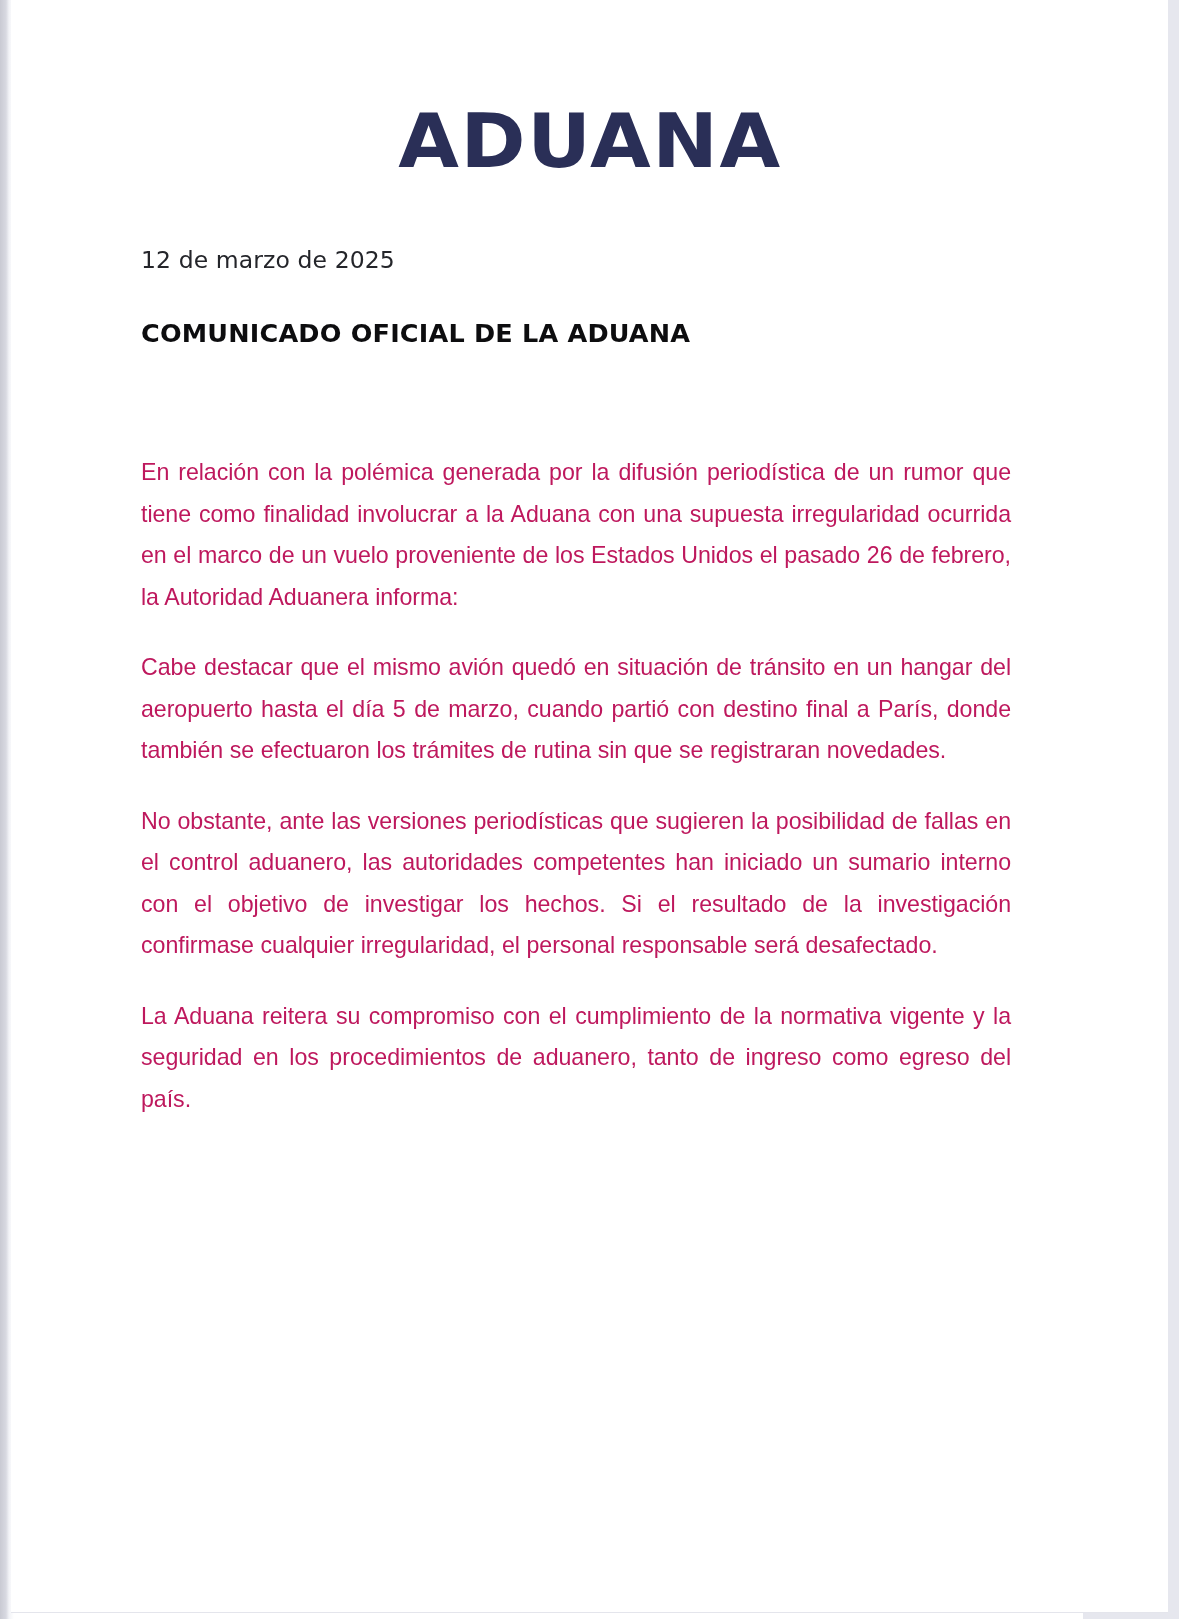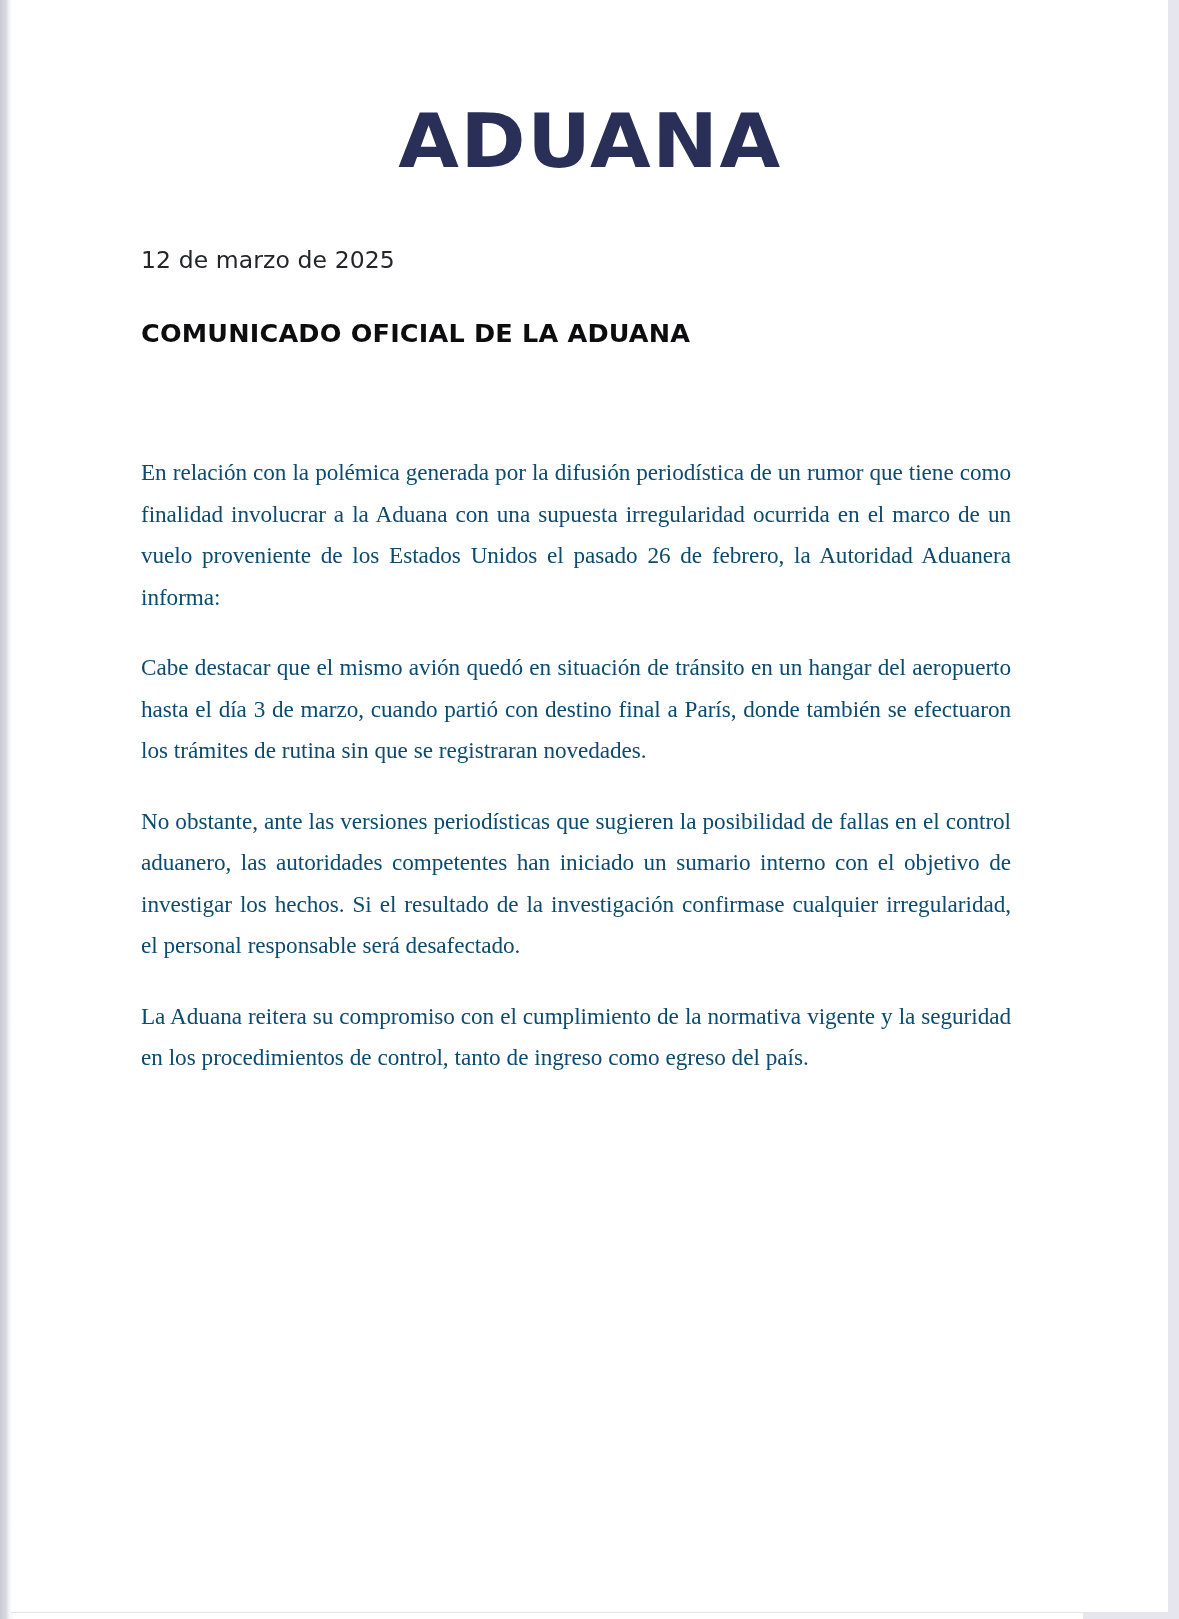--- a/index.html
+++ b/index.html
@@ -96,24 +96,24 @@
     color: #0d0d0f;
     margin: 44px 0 0 0;
     padding-right: 2px;
   }
 
   .body-copy {
     margin-top: 104px;
   }
 
   .body-copy p {
-    font-family: Liberation Serif, serif;
+    font-family: Liberation Sans, sans-serif;
     font-size: 23.2px;
     line-height: 41.5px;
-    color: #0c4a6e;
+    color: #be185d;
     text-align: justify;
     text-justify: inter-word;
     margin: 0 0 29px 0;
     letter-spacing: -0.05px;
     word-spacing: 0.2px;
   }
   .body-copy p:last-child {
     margin-bottom: 0;
   }
   .body-copy p.last-left {
@@ -132,21 +132,21 @@
       </div>
 
       <div class="doc">
 
         <div class="date-line">12 de marzo de 2025</div>
 
         <h1 class="doc-title">COMUNICADO OFICIAL DE LA ADUANA</h1>
 
         <div class="body-copy">
           <p>En relación con la polémica generada por la difusión periodística de un rumor que tiene como finalidad involucrar a la Aduana con una supuesta irregularidad ocurrida en el marco de un vuelo proveniente de los Estados Unidos el pasado 26 de febrero, la Autoridad Aduanera informa:</p>
-          <p>Cabe destacar que el mismo avión quedó en situación de tránsito en un hangar del aeropuerto hasta el día 3 de marzo, cuando partió con destino final a París, donde también se efectuaron los trámites de rutina sin que se registraran novedades.</p>
+          <p>Cabe destacar que el mismo avión quedó en situación de tránsito en un hangar del aeropuerto hasta el día 5 de marzo, cuando partió con destino final a París, donde también se efectuaron los trámites de rutina sin que se registraran novedades.</p>
           <p>No obstante, ante las versiones periodísticas que sugieren la posibilidad de fallas en el control aduanero, las autoridades competentes han iniciado un sumario interno con el objetivo de investigar los hechos. Si el resultado de la investigación confirmase cualquier irregularidad, el personal responsable será desafectado.</p>
-          <p class="last-left">La Aduana reitera su compromiso con el cumplimiento de la normativa vigente y la seguridad en los procedimientos de control, tanto de ingreso como egreso del país.</p>
+          <p class="last-left">La Aduana reitera su compromiso con el cumplimiento de la normativa vigente y la seguridad en los procedimientos de aduanero, tanto de ingreso como egreso del país.</p>
         </div>
 
       </div>
     </div>
   </div>
 </div>
 
 </body></html>

